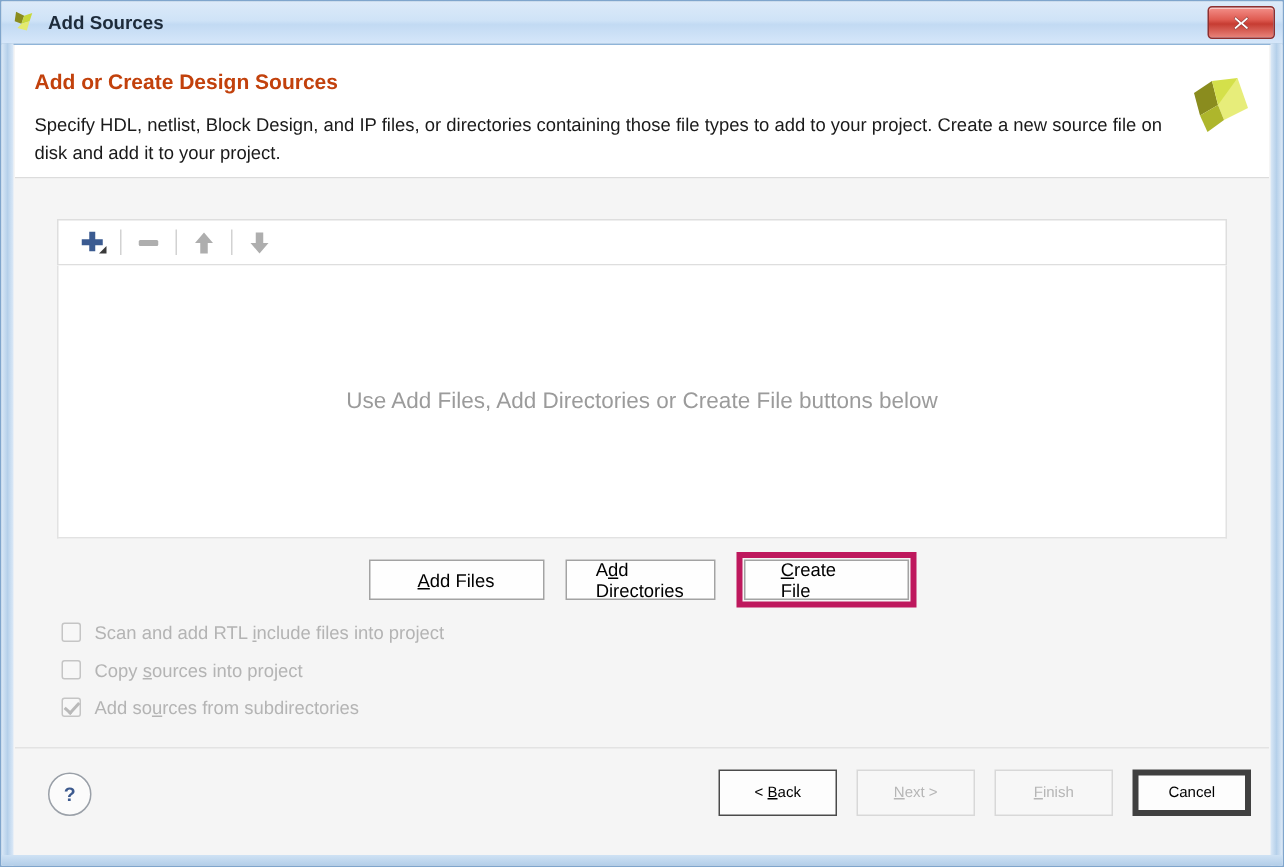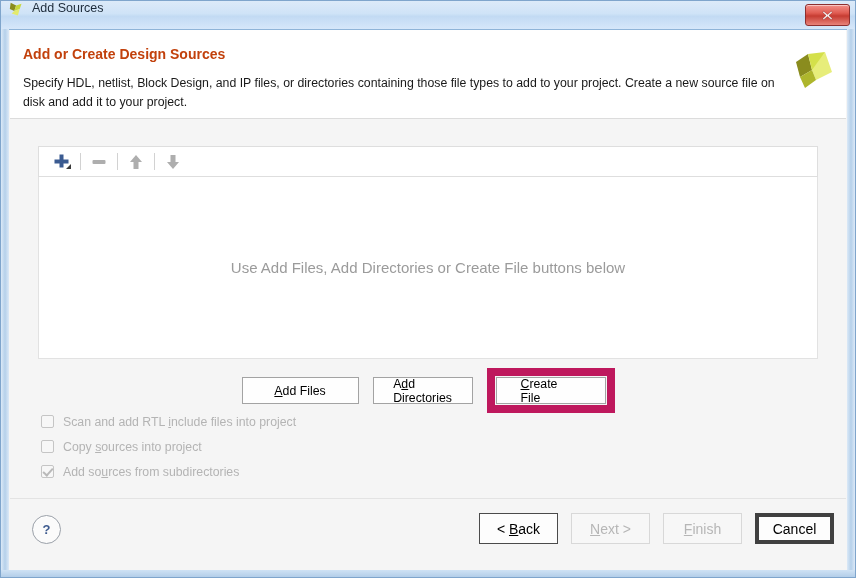--- a/index.html
+++ b/index.html
@@ -39,21 +39,21 @@
   .win-frame-left  { left:0;  top:28px; bottom:0; width:8px; }
   .win-frame-right { right:0; top:28px; bottom:0; width:8px; }
   .win-frame-bottom{ left:0;  right:0; bottom:0; height:7px;
                      background: linear-gradient(180deg,#cfe2f4,#b3cee9); }
 
   
   #titlebar {
     position: absolute; left:0; top:0; right:0; height:28px;
     background: linear-gradient(180deg,#dceaf9 0%, #cfe3f7 45%, #c2daf3 55%, #d6e7fa 100%);
     border-bottom: 1px solid #8fb4d8;
-    display: flex; 
+    display: flex; align-items: center; font-weight: bold;
   }
   #title-text {
     font-size: 12.5px; color: #1d2b3a; margin-left: 6px;
     white-space: nowrap;
   }
   .xlogo { width:18px; height:18px; margin-left:7px; display:block; }
   #close-btn {
     position:absolute; right:5px; top:3px;
     width:43px; height:20px;
     border:1px solid #8d2f2f; border-radius:3px;
@@ -129,21 +129,21 @@
     background:#fefefe;
     border:1px solid #a3a3a3;
     font-size:12.3px; color:#000;
     display:flex; align-items:center; justify-content:center;
     cursor:pointer;
     padding:0 24px;
   }
   #btn-add-files { width:117px; }
   #btn-add-dirs  { width:100px;align-items:center; }
   #btn-create-file-wrap {
-    border:8px solid #be185d;
+    border:4px solid #be185d;
     padding:1px;
     display:flex;
   }
   #btn-create-file { width:110px; }
   .mn { text-decoration: underline; }
 
   
   #checks {
     position:absolute; left:31px; top:290px;
   }
@@ -178,21 +178,21 @@
     font-size:13px; font-weight:bold; color:#3d5a8e;
     cursor:pointer;
     box-shadow: inset 0 1px 0 #fff;
   }
   #footer-btns {
     position:absolute; right:12px; top:14px;
     display:flex; gap:13px;
   }
   .foot-btn {
     width:79px; height:31px; box-sizing:border-box;
-    font-size:14px;
+    font-size:10px;
     display:flex; align-items:center; justify-content:center;
     background:#fdfdfd;
     border:1px solid #a0a0a0;
     color:#000; cursor:pointer;
   }
   .foot-btn.primary { border:1px solid #4b4b4b; }
   .foot-btn.disabled {
     color:#b6b6b6; border:1px solid #d8d8d8; background:#f7f7f7;
     cursor:default;
   }

